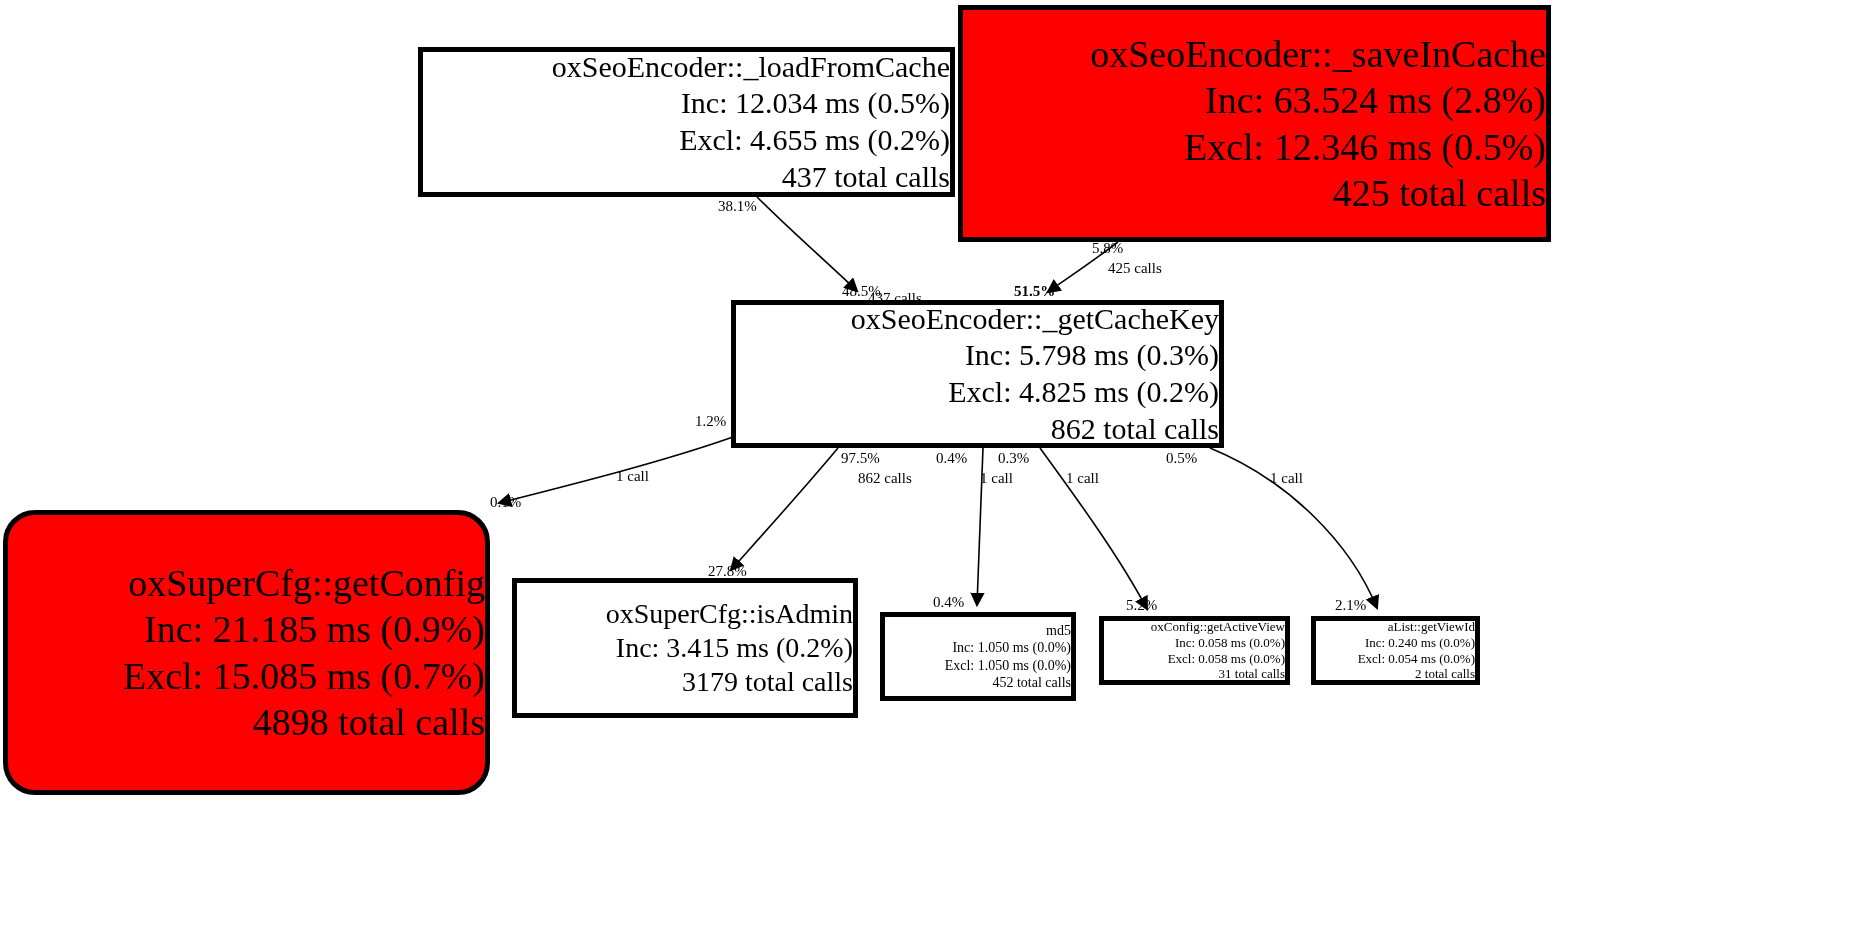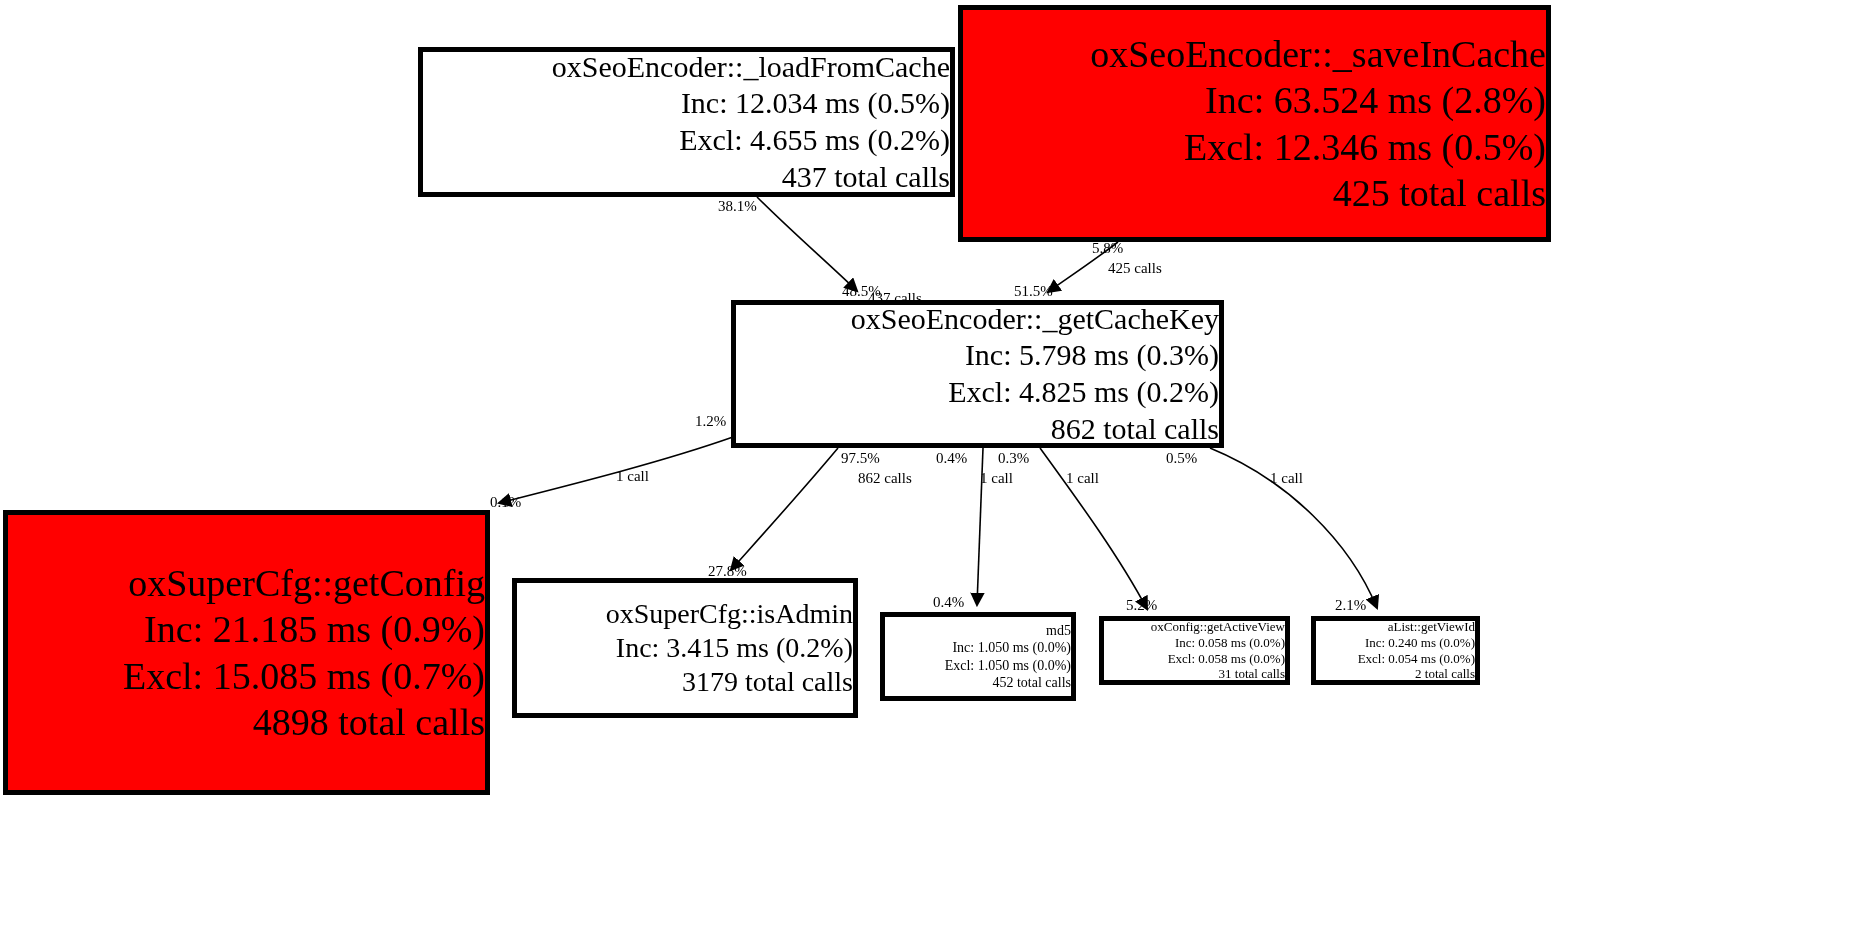--- a/index.html
+++ b/index.html
@@ -72,21 +72,21 @@
     <div>425 total calls</div>
   </div>
 
   <div class="node" style="left:731px; top:300px; width:493px; height:148px; font-size:30px;padding-left:7px;">
     <div>oxSeoEncoder::_getCacheKey</div>
     <div>Inc: 5.798 ms (0.3%)</div>
     <div>Excl: 4.825 ms (0.2%)</div>
     <div>862 total calls</div>
   </div>
 
-  <div class="node red" style="left:3px; top:510px; width:487px; height:285px; font-size:38px;">
+  <div class="node red" style="left:3px; top:510px; width:487px; height:285px; font-size:38px;border-radius:32px;">
     <div>oxSuperCfg::getConfig</div>
     <div>Inc: 21.185 ms (0.9%)</div>
     <div>Excl: 15.085 ms (0.7%)</div>
     <div>4898 total calls</div>
   </div>
 
   <div class="node" style="left:512px; top:578px; width:346px; height:140px; font-size:28px;">
     <div>oxSuperCfg::isAdmin</div>
     <div>Inc: 3.415 ms (0.2%)</div>
     <div>3179 total calls</div>
@@ -112,21 +112,21 @@
     <div>Excl: 0.054 ms (0.0%)</div>
     <div>2 total calls</div>
   </div>
 
   <div class="edge-label" style="left:718px; top:198px;">38.1%</div>
   <div class="edge-label" style="left:868px; top:260px;margin-top:30px;">437 calls</div>
   <div class="edge-label" style="left:842px; top:283px;">48.5%</div>
 
   <div class="edge-label" style="left:1092px; top:240px;">5.8%</div>
   <div class="edge-label" style="left:1108px; top:260px;">425 calls</div>
-  <div class="edge-label" style="left:1014px; top:283px;">51.5%</div>
+  <div class="edge-label" style="left:1014px; top:283px;font-weight:bold;">51.5%</div>
 
   <div class="edge-label" style="left:695px; top:413px;">1.2%</div>
   <div class="edge-label" style="left:616px; top:468px;">1 call</div>
   <div class="edge-label" style="left:490px; top:494px;">0.1%</div>
 
   <div class="edge-label" style="left:841px; top:450px;">97.5%</div>
   <div class="edge-label" style="left:858px; top:470px;">862 calls</div>
   <div class="edge-label" style="left:708px; top:563px;">27.8%</div>
 
   <div class="edge-label" style="left:936px; top:450px;">0.4%</div>

